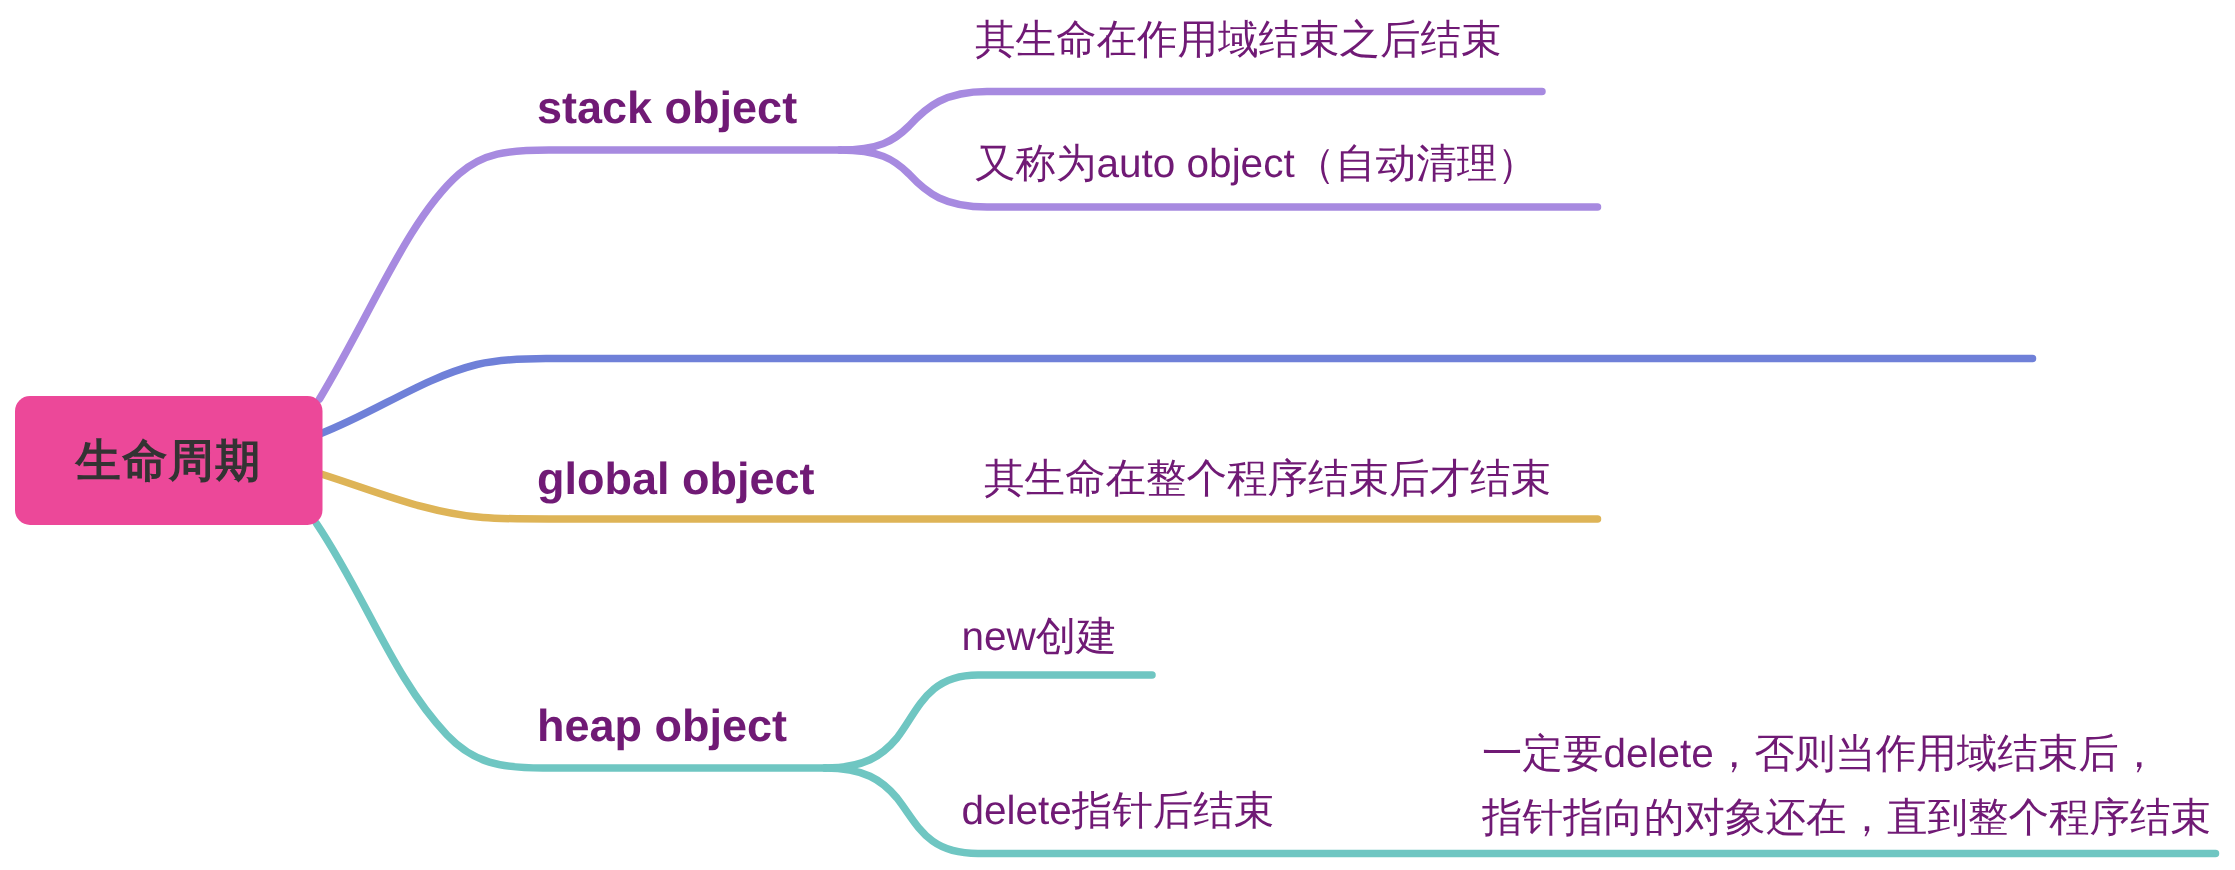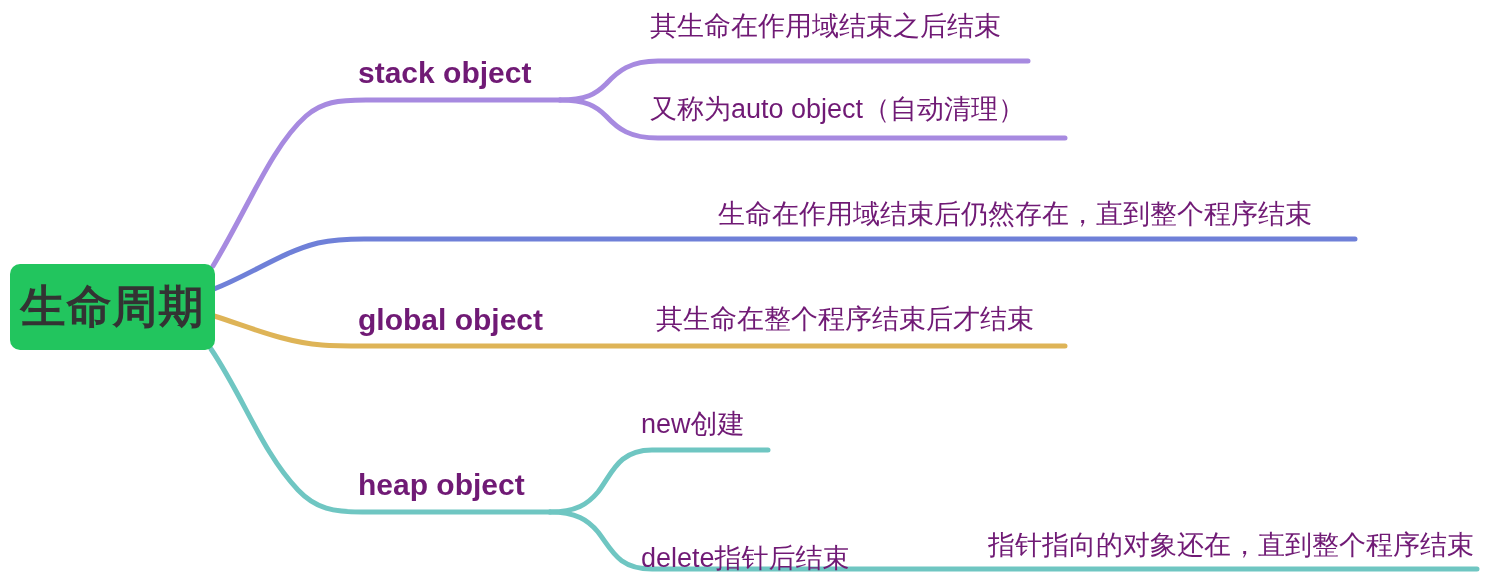--- a/index.html
+++ b/index.html
@@ -26,26 +26,26 @@
     color: #701a75;
     white-space: nowrap;
     line-height: 1.15;
   }
   .root-node {
     position: absolute;
     left: 10px;
     top: 264px;
     width: 205px;
     height: 86px;
-    background: #22c55e;
+    background: #ec4899;
     border-radius: 10px;
     display: flex;
     align-items: center;
     justify-content: center;
-    font-size: 45px;
+    font-size: 30px;
     font-weight: bold;
     color: #333333;
     letter-spacing: 1px;
   }
   .branch-label {
     font-size: 30px;
     font-weight: bold;
   }
   .leaf-label {
     font-size: 27px;
@@ -74,26 +74,25 @@
     <path d="M 550 512 C 576 512 588 504 598 492 C 612 474 618 450 652 450 L 768 450" stroke="#6fc6c2"></path>
     <path d="M 550 512 C 576 512 588 520 598 532 C 612 550 618 569 652 569 L 1477 569" stroke="#6fc6c2"></path>
   </svg>
 
   <div class="root-node">生命周期</div>
 
   <div class="node-label branch-label" style="left:358px; top:56px;">stack object</div>
   <div class="node-label leaf-label" style="left:650px; top:11px;">其生命在作用域结束之后结束</div>
   <div class="node-label leaf-label" style="left:650px; top:94px;">又称为auto object（自动清理）</div>
 
-  <div class="node-label leaf-label" style="left:718px; top:199px;">生命在作用域结束后仍然存在，直到整个程序结束</div>
 
   <div class="node-label branch-label" style="left:358px; top:303px;">global object</div>
   <div class="node-label branch-label" style="left:358px; top:468px;">heap object</div>
 
   <div class="node-label leaf-label" style="left:656px; top:304px;">其生命在整个程序结束后才结束</div>
   <div class="node-label leaf-label" style="left:641px; top:409px;">new创建</div>
-  <div class="node-label leaf-label" style="left:641px; top:525px;margin-top:18px;">delete指针后结束</div>
+  <div class="node-label leaf-label" style="left:641px; top:525px;">delete指针后结束</div>
   <div class="node-label leaf-label two-line" style="left:988px; top:481px;">
-    <br>
+    <span>一定要delete，否则当作用域结束后，</span><br>
     <span>指针指向的对象还在，直到整个程序结束</span>
   </div>
 
 </div>
 
 </body></html>

